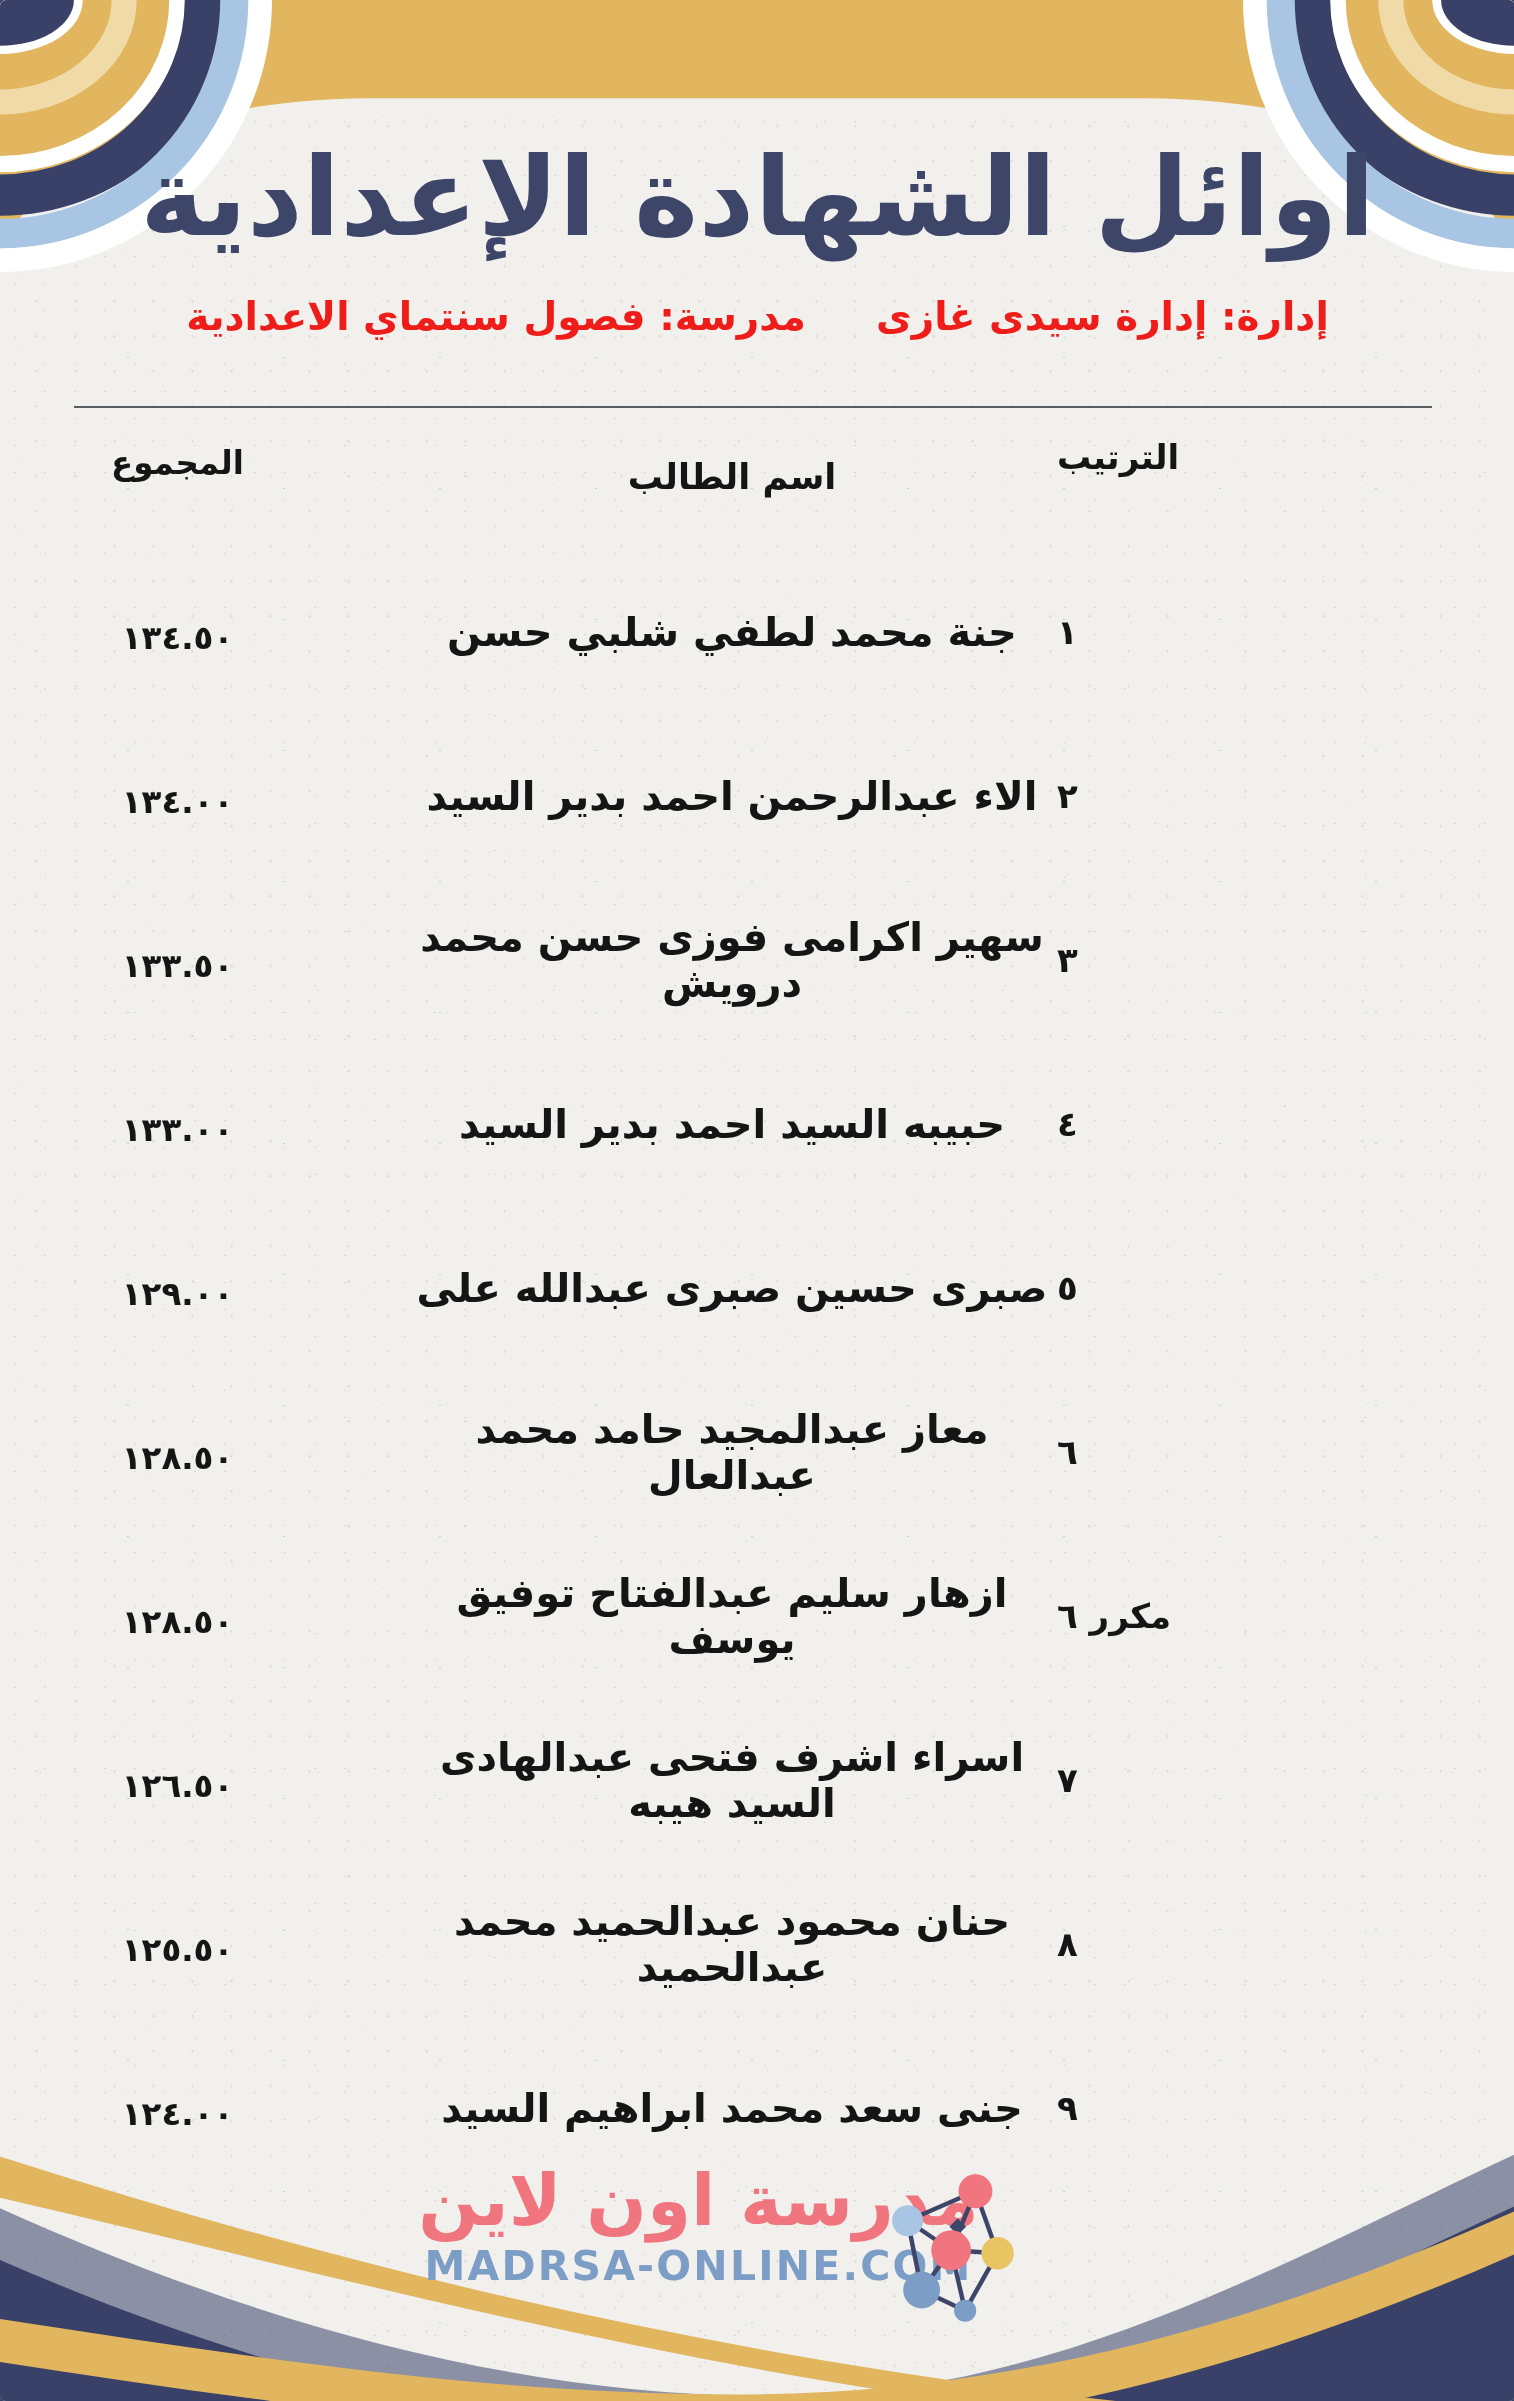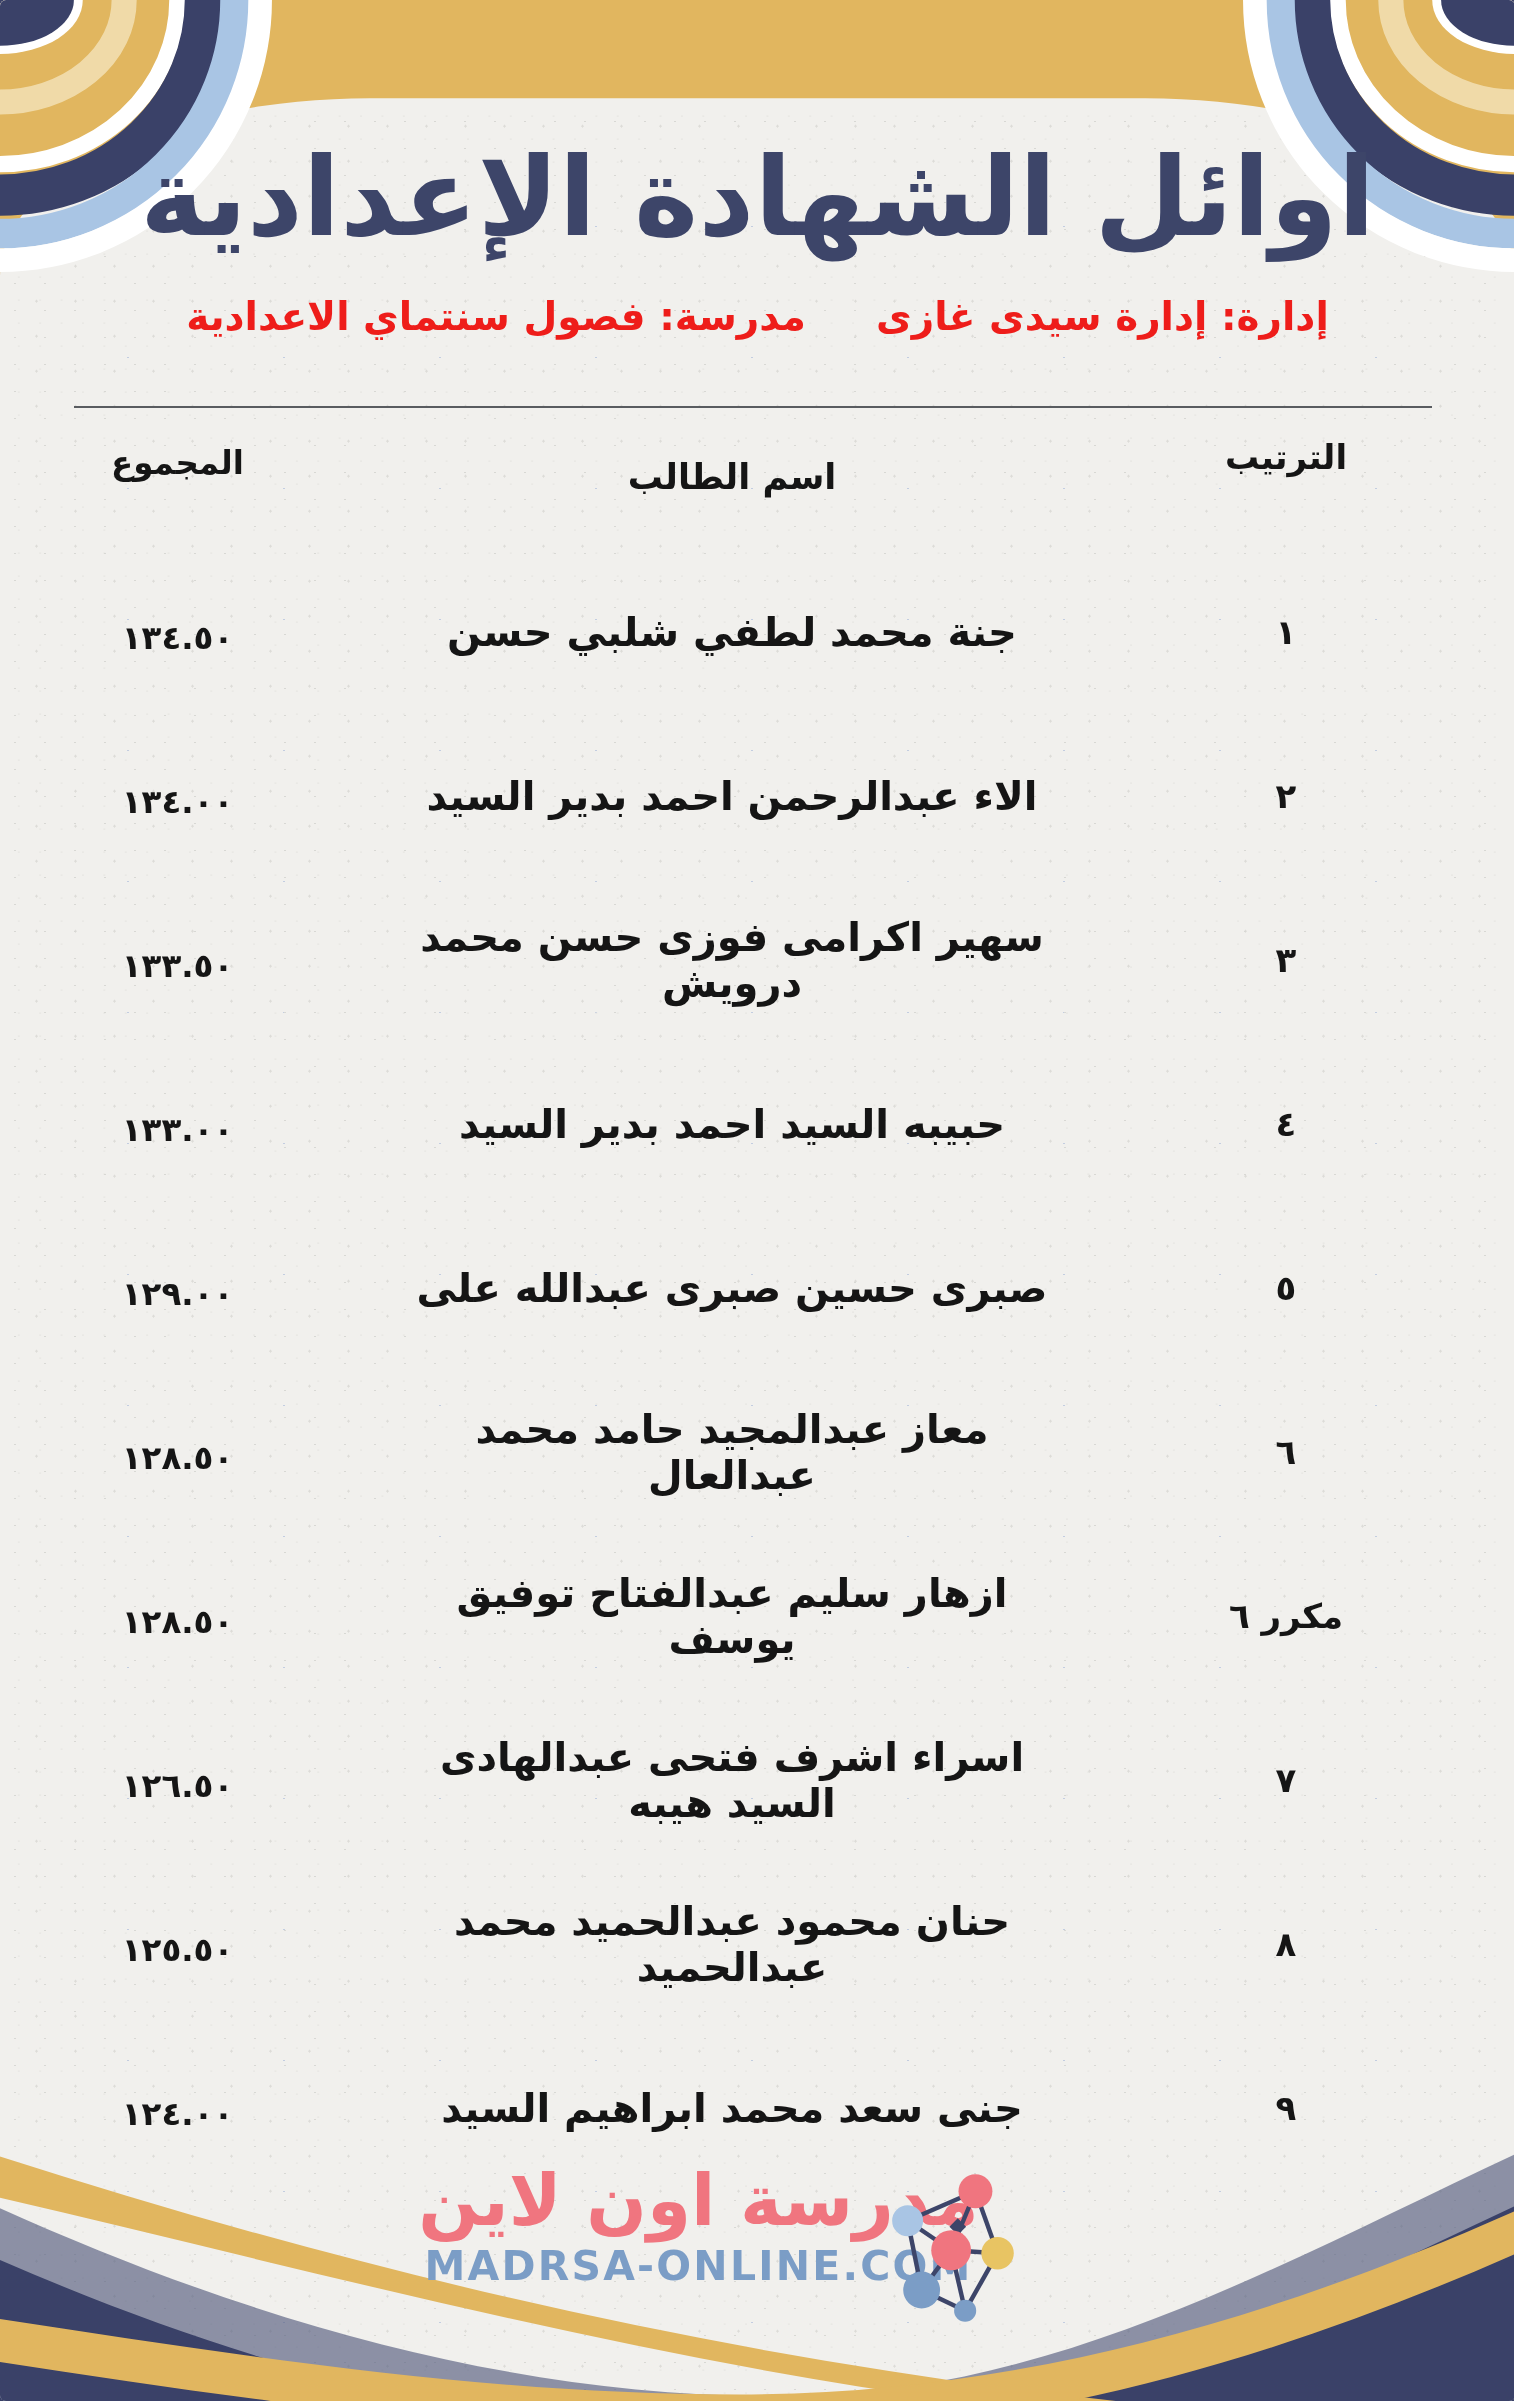--- a/index.html
+++ b/index.html
@@ -35,21 +35,21 @@
   .title{top:127px;text-align:center;direction:rtl;font-size:109px;font-weight:700;
          color:var(--title_navy);line-height:1.3;}
   .subtitle{top:294px;display:flex;justify-content:center;gap:70px;direction:rtl;
             color:var(--red);font-size:39px;font-weight:700;}
   .divider{top:406px;left:74px;right:83px;border-top:2.2px solid #595c60;}
 
   .thead,.row{display:flex;direction:rtl;align-items:center;color:var(--text_black);}
   .thead{top:427px;height:59px;font-size:35px;font-weight:700;}
   .rows{top:550px;height:1640px;display:flex;flex-direction:column;}
   .row{height:164px;font-weight:700;}
-  .col-rank{width:458px;text-align:center;font-size:34px;}
+  .col-rank{width:458px;text-align:left;font-size:34px;}
   .col-name{flex:1;text-align:center;font-size:40px;padding-left:52px;}
   .col-total{width:355px;text-align:center;font-size:32.5px;margin-top:12px;}
   .thead .col-name{font-size:35px;margin-top:40px;}
 
   .brand{top:2165px;width:1397px;text-align:center;line-height:1;}
   .brand-ar{direction:rtl;font-size:71px;font-weight:700;color:var(--pink);}
   .brand-en{margin-top:10.3px;font-size:41px;font-weight:700;color:var(--slate_blue);
             letter-spacing:2.2px;font-family:"DejaVu Sans",sans-serif;}
   svg.brand-icon{position:absolute;z-index:2;left:887px;top:2163px;}
   .edge{stroke:var(--title_navy);stroke-width:6;fill:none;}

